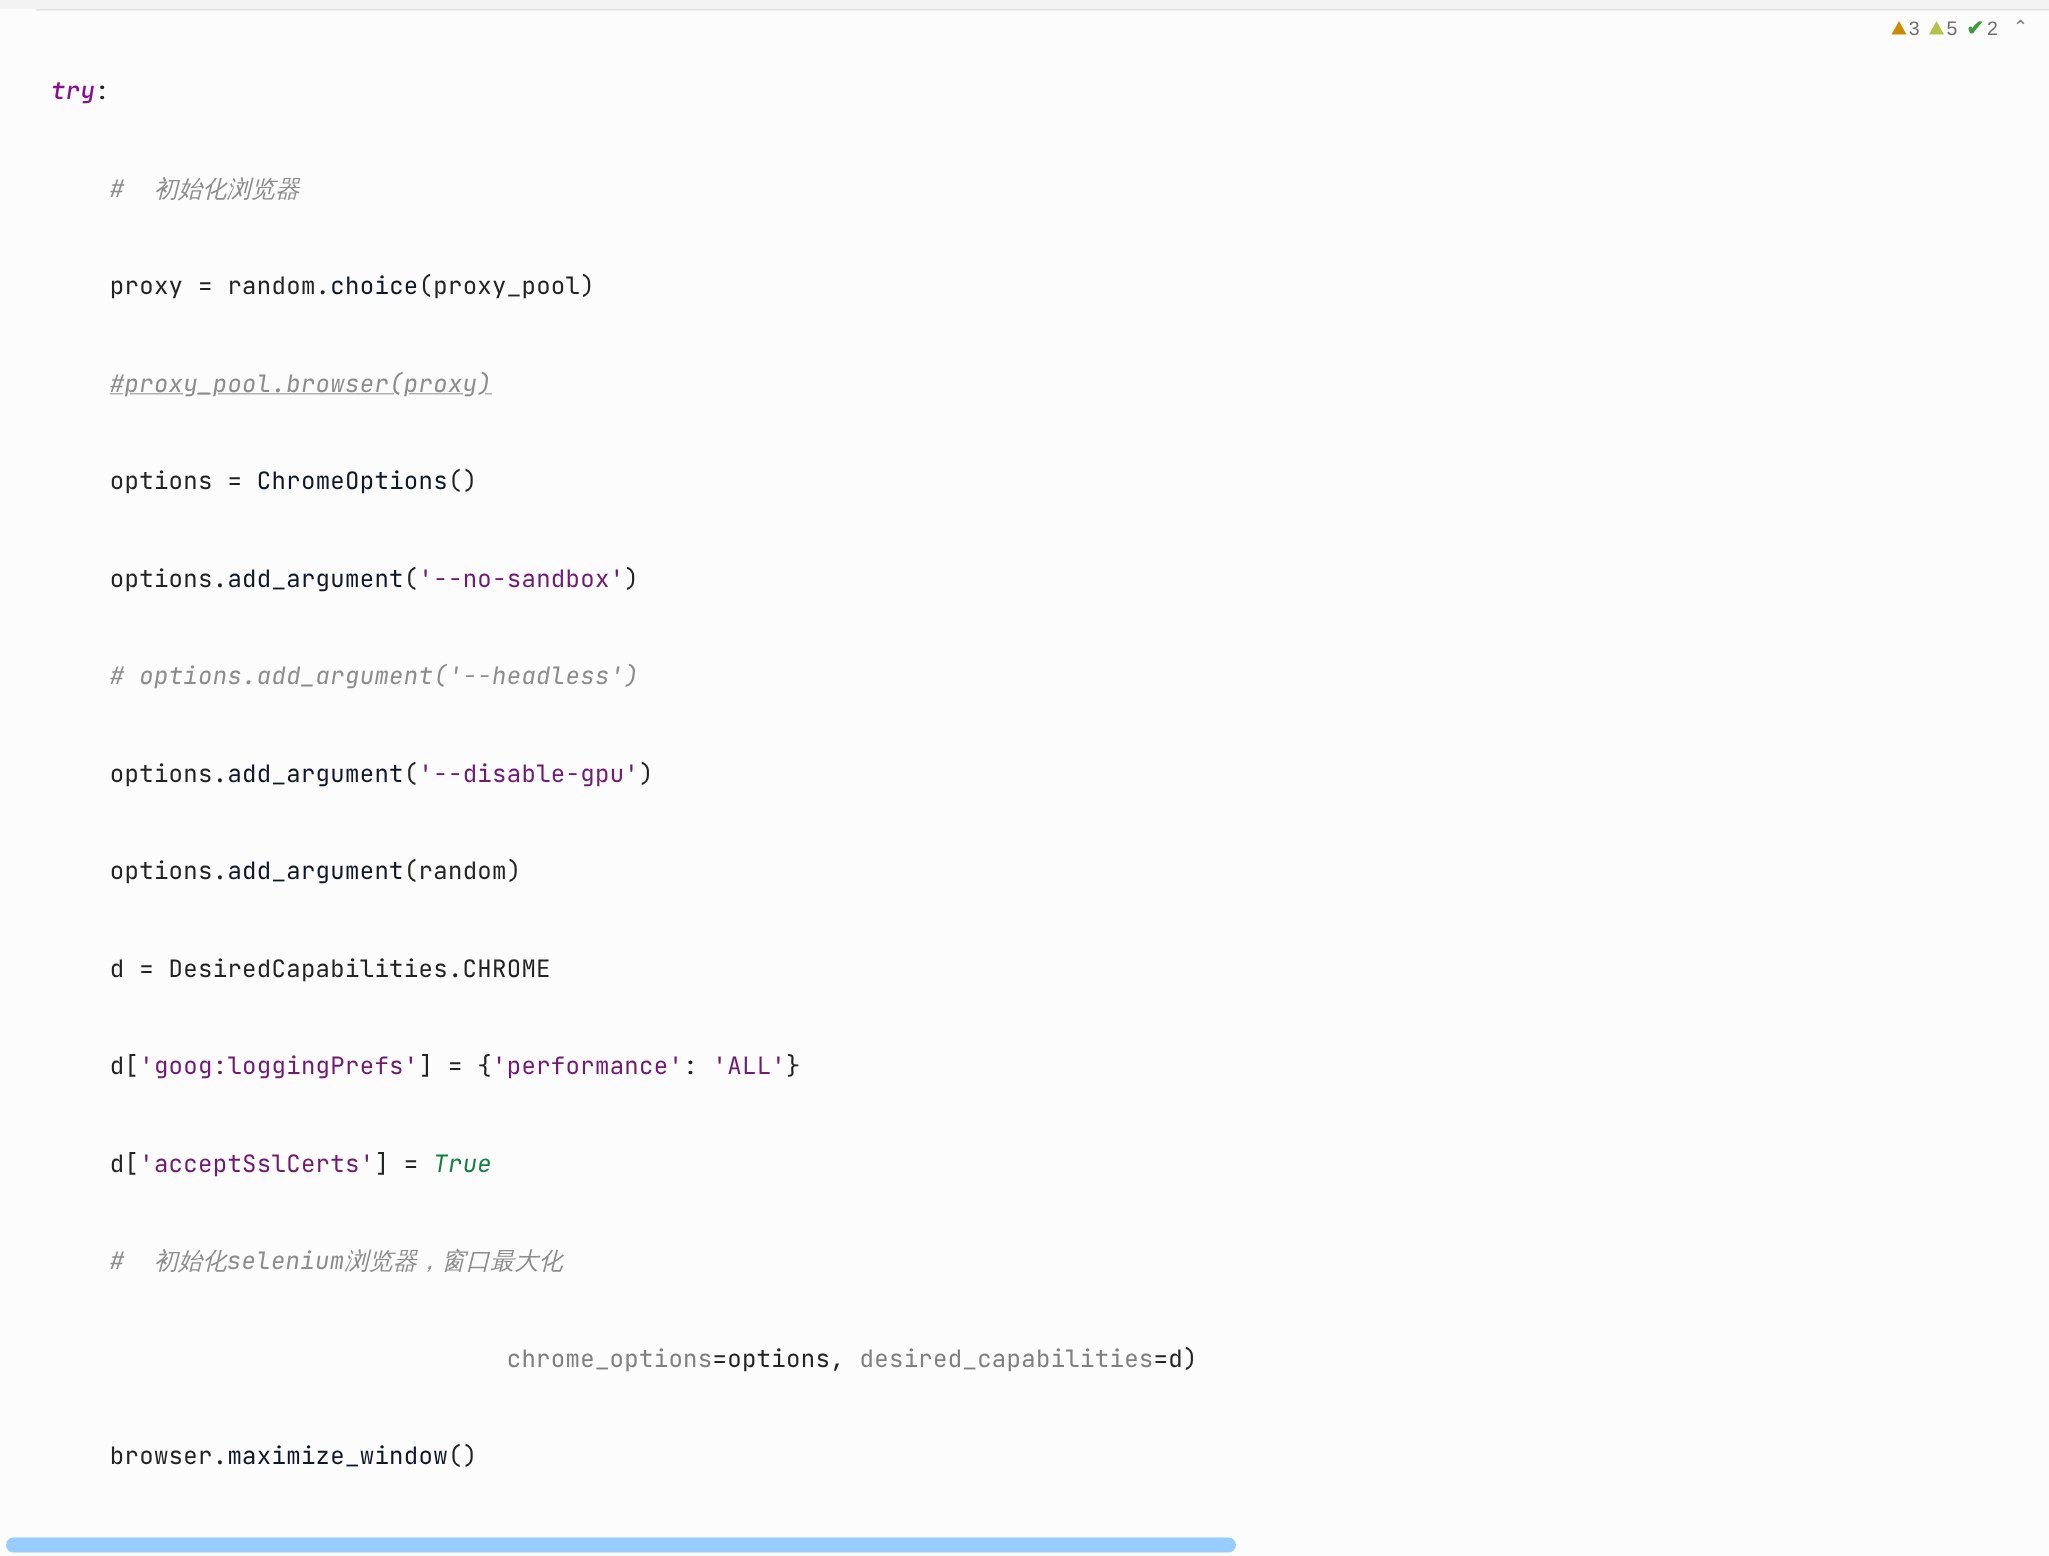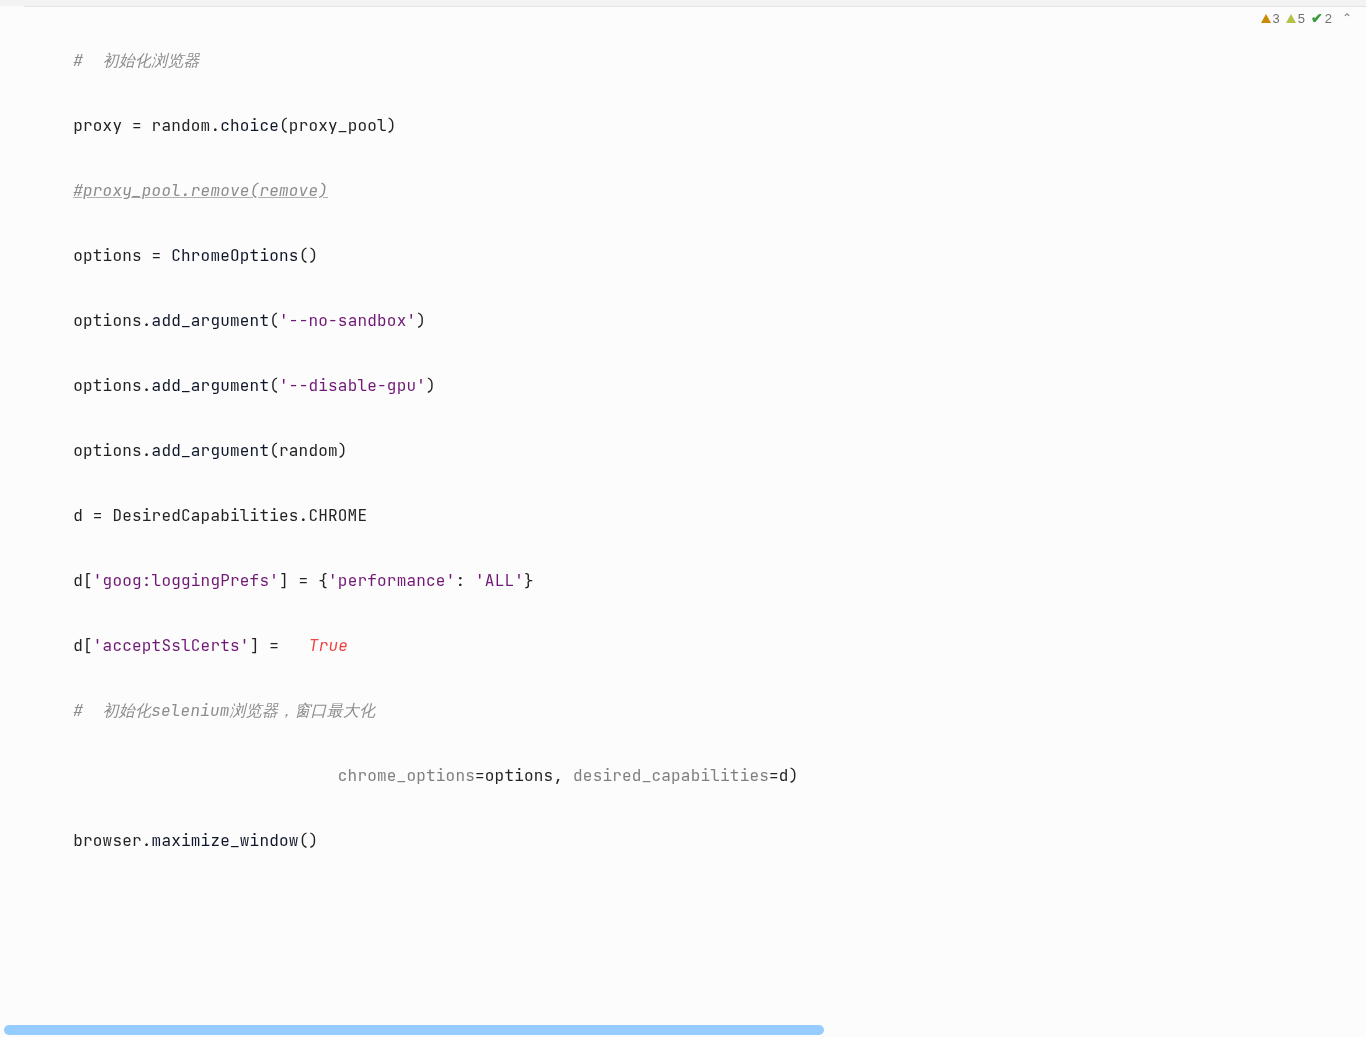--- a/index.html
+++ b/index.html
@@ -54,21 +54,21 @@
   .code {
     margin-left: 34px;
     line-height: 32.5px;
     white-space: pre;
     letter-spacing: 0.2px;
   }
   .line { display: block; }
 
   
   .kw       { color: #871094; font-style: italic; font-weight: 500; } 
-  .const    { color: #ef4444; font-style: italic; margin-left: 20px; }                   
+  .const    { color: #15803d; font-style: italic; }                   
   .ident    { color: #232323; }
   .func     { color: #0f172a; }      
   .str      { color: #701a75; }
   .cmt      { color: #8c8c8c; font-style: italic; }
   .cmt-dead { color: #8c8c8c; font-style: italic; text-decoration: underline; text-decoration-color: #b0b0b0; }
   .param    { color: #7f7f7f; }
 
   .hscroll {
     position: absolute;
     bottom: 2px; left: 4px;
@@ -96,25 +96,27 @@
   <span class="item">
     <span class="check">✔</span>
     <span>2</span>
   </span>
   <span class="chev">⌃</span>
 </div>
 
 <div class="editor">
   <div class="gutter"></div>
   <div class="code">
+<span class="line"><span class="kw">try</span><span class="ident">:</span></span>
 <span class="line">    <span class="cmt">#  初始化浏览器</span></span>
 <span class="line">    <span class="ident">proxy = random.</span><span class="func">choice</span><span class="ident">(proxy_pool)</span></span>
-<span class="line">    <span class="cmt-dead">#proxy_pool.remove(remove)</span></span>
+<span class="line">    <span class="cmt-dead">#proxy_pool.browser(proxy)</span></span>
 <span class="line">    <span class="ident">options = </span><span class="func">ChromeOptions</span><span class="ident">()</span></span>
 <span class="line">    <span class="ident">options.</span><span class="func">add_argument</span><span class="ident">(</span><span class="str">'--no-sandbox'</span><span class="ident">)</span></span>
+<span class="line">    <span class="cmt"># options.add_argument('--headless')</span></span>
 <span class="line">    <span class="ident">options.</span><span class="func">add_argument</span><span class="ident">(</span><span class="str">'--disable-gpu'</span><span class="ident">)</span></span>
 <span class="line">    <span class="ident">options.</span><span class="func">add_argument</span><span class="ident">(random)</span></span>
 <span class="line">    <span class="ident">d = DesiredCapabilities.CHROME</span></span>
 <span class="line">    <span class="ident">d[</span><span class="str">'goog:loggingPrefs'</span><span class="ident">] = {</span><span class="str">'performance'</span><span class="ident">: </span><span class="str">'ALL'</span><span class="ident">}</span></span>
 <span class="line">    <span class="ident">d[</span><span class="str">'acceptSslCerts'</span><span class="ident">] = </span><span class="const">True</span></span>
 <span class="line">    <span class="cmt">#  初始化selenium浏览器，窗口最大化</span></span>
 <span class="line">                               <span class="param">chrome_options</span><span class="ident">=options, </span><span class="param">desired_capabilities</span><span class="ident">=d)</span></span>
 <span class="line">    <span class="ident">browser.</span><span class="func">maximize_window</span><span class="ident">()</span></span>
 
 

